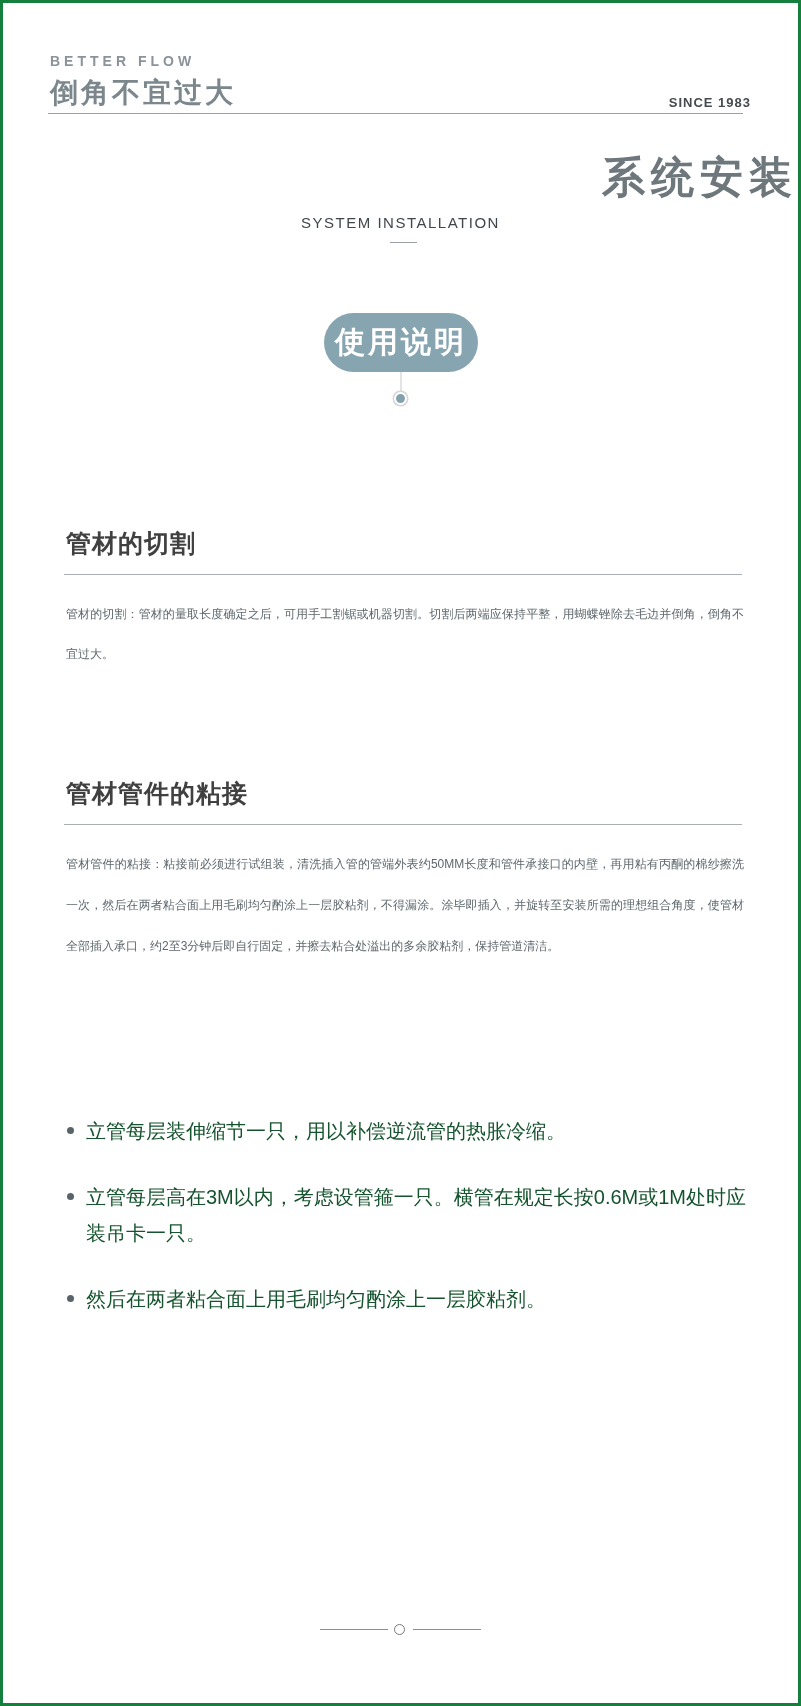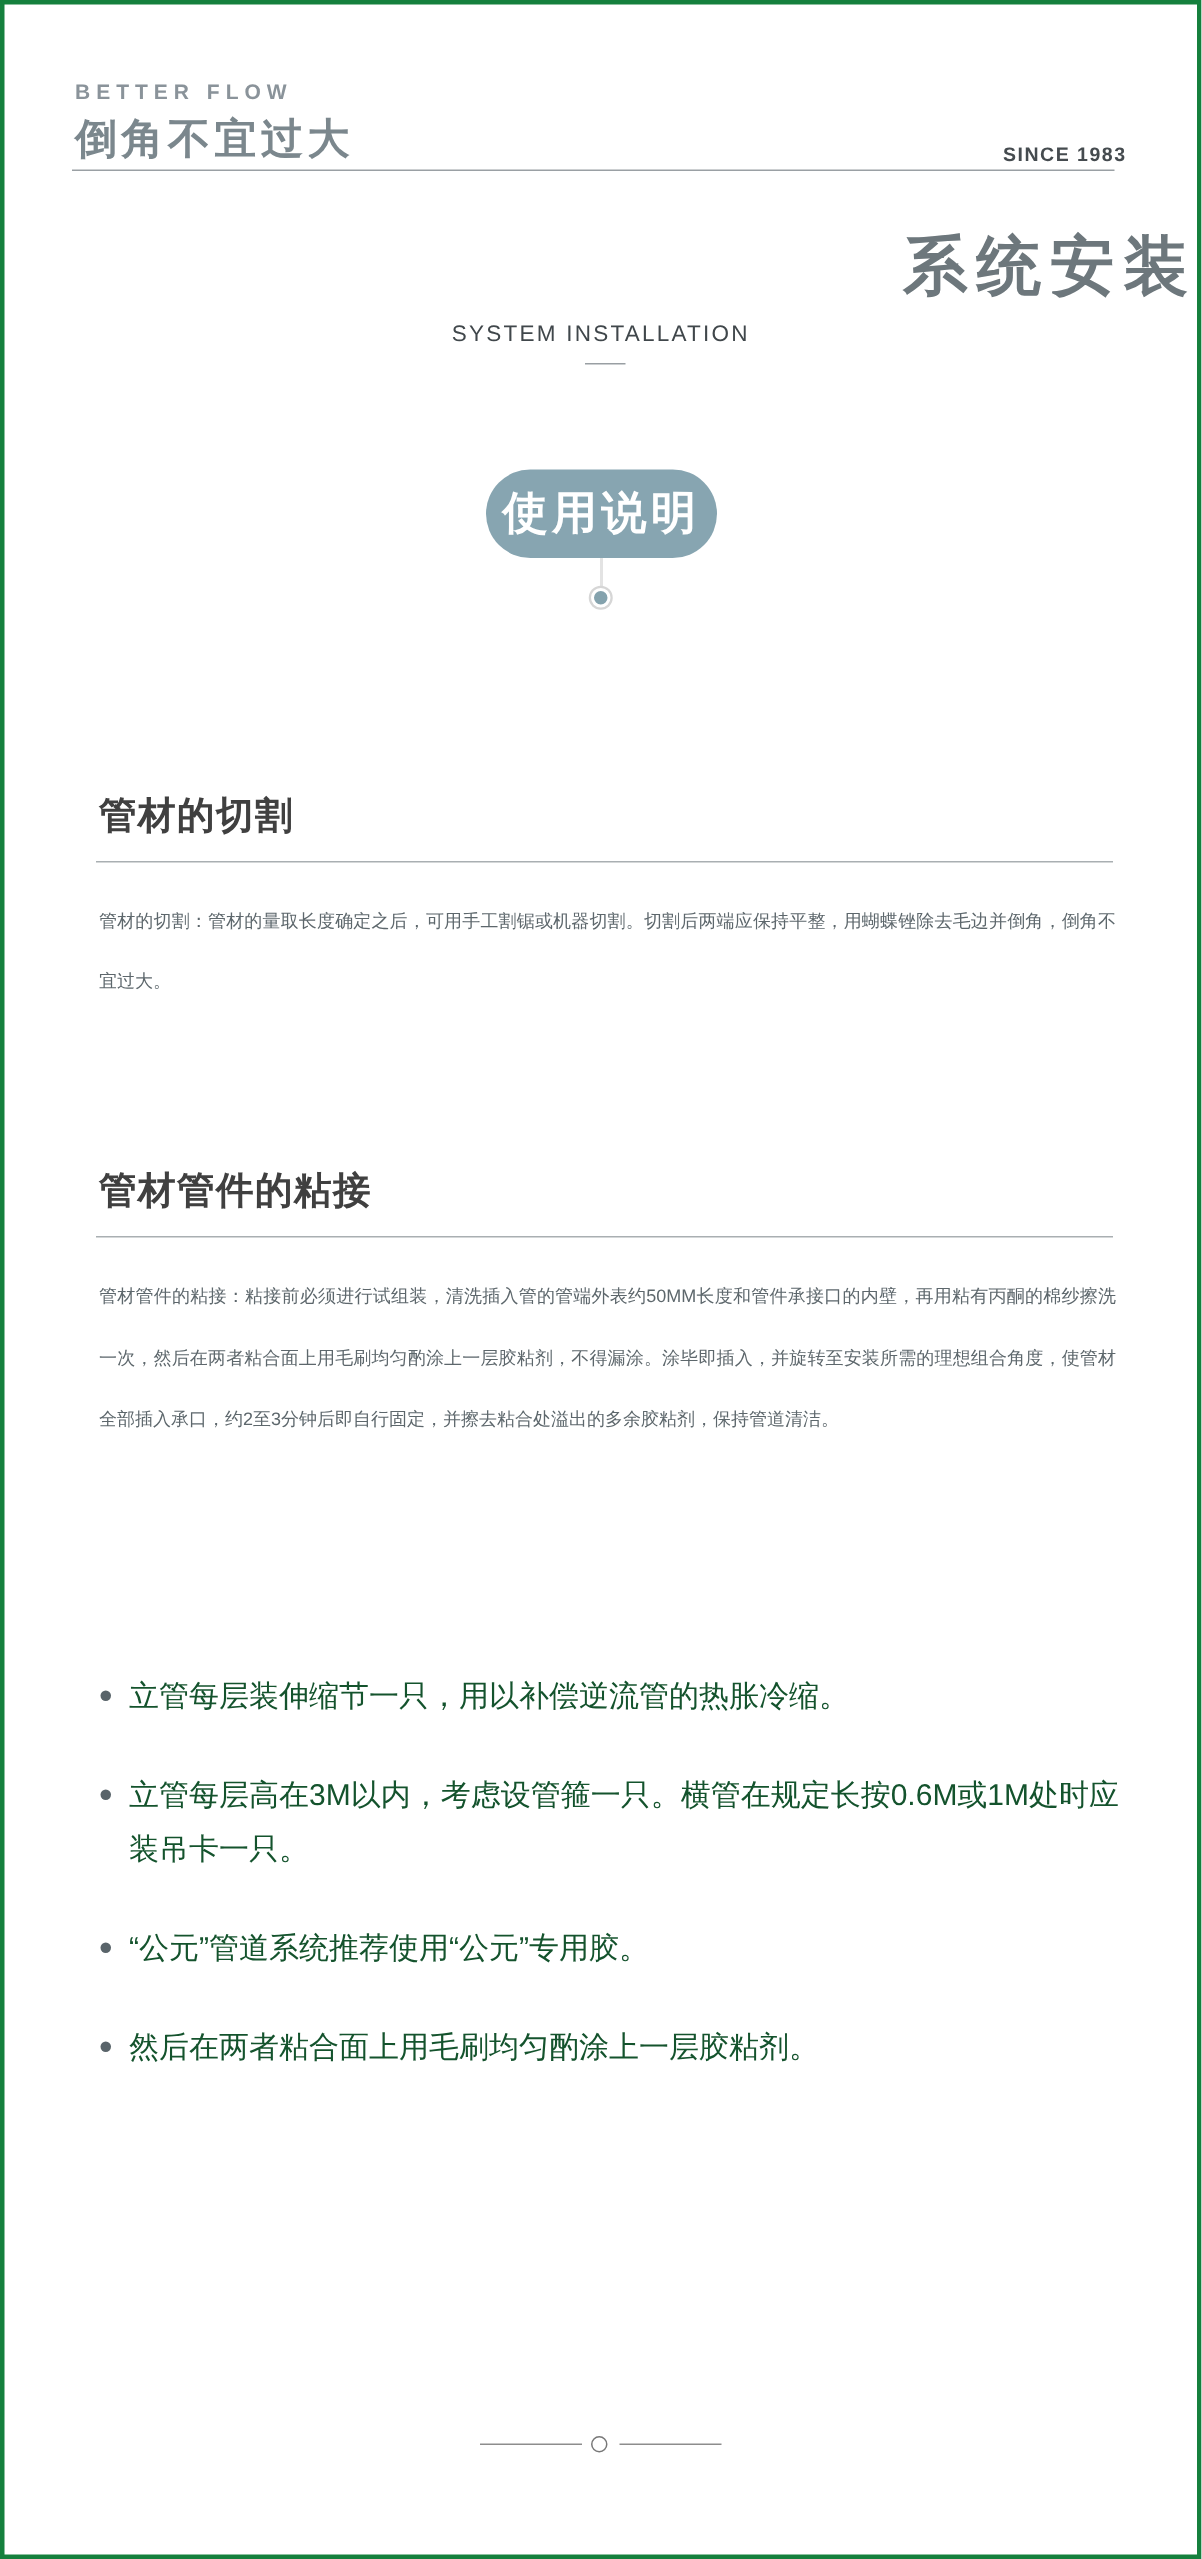--- a/index.html
+++ b/index.html
@@ -83,21 +83,20 @@
   <div class="sec-rule" id="sec1-rule"></div>
   <div class="sec-body" id="sec1-body">管材的切割：管材的量取长度确定之后，可用手工割锯或机器切割。切割后两端应保持平整，用蝴蝶锉除去毛边并倒角，倒角不宜过大。</div>
 
   <div class="sec-head" id="sec2-head">管材管件的粘接</div>
   <div class="sec-rule" id="sec2-rule"></div>
   <div class="sec-body" id="sec2-body">管材管件的粘接：粘接前必须进行试组装，清洗插入管的管端外表约50MM长度和管件承接口的内壁，再用粘有丙酮的棉纱擦洗一次，然后在两者粘合面上用毛刷均匀酌涂上一层胶粘剂，不得漏涂。涂毕即插入，并旋转至安装所需的理想组合角度，使管材全部插入承口，约2至3分钟后即自行固定，并擦去粘合处溢出的多余胶粘剂，保持管道清洁。</div>
 
   <ul class="blist">
     <li>立管每层装伸缩节一只，用以补偿逆流管的热胀冷缩。</li>
     <li>立管每层高在3M以内，考虑设管箍一只。横管在规定长按0.6M或1M处时应装吊卡一只。</li>
-    <li>“公元”管道系统推荐使用“公元”专用胶。</li>
     <li>然后在两者粘合面上用毛刷均匀酌涂上一层胶粘剂。</li>
   </ul>
 
   <div class="footer-div">
     <span class="fl left"></span>
     <span class="fo"></span>
     <span class="fl right"></span>
   </div>
 
 </div>

